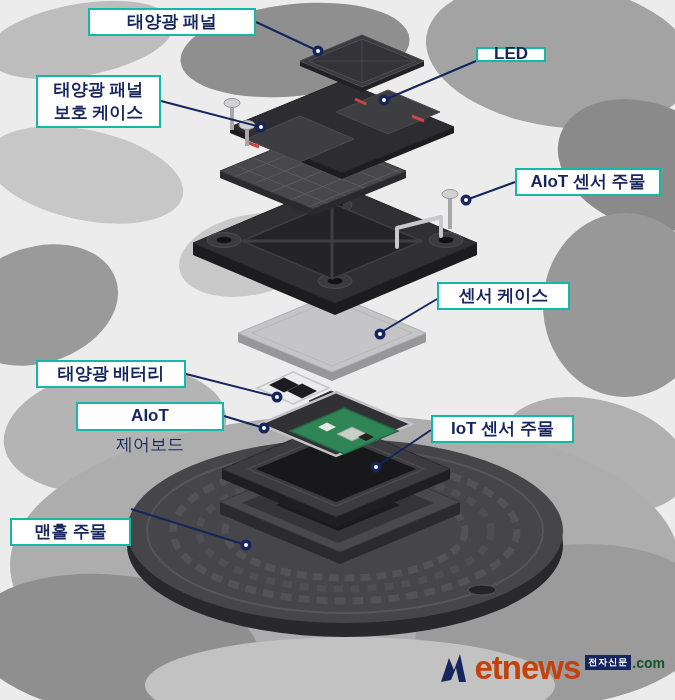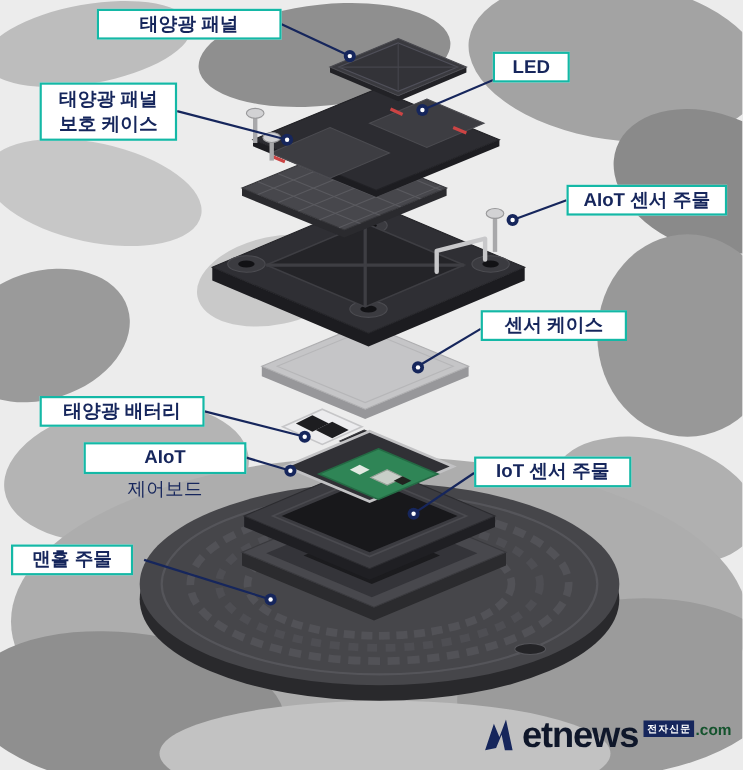--- a/index.html
+++ b/index.html
@@ -10,21 +10,21 @@
   .label {
     position:absolute; background:#ffffff; border:2px solid #14b8a6; color:#16265c;
     font-weight:700; font-size:17px; line-height:1.3; display:flex; flex-direction:column;
     align-items:center; justify-content:center; text-align:center; z-index:3; white-space:nowrap;
   }
   .sub-label {
     position:absolute; color:#16265c; font-weight:400; font-size:17px;
     text-align:center; z-index:3; white-space:nowrap;
   }
   .logo { position:absolute; right:10px; bottom:16px; display:flex; align-items:flex-start; gap:5px; z-index:3; }
-  .logo-text { color:#0f172a; font-weight:800; font-size:33px; line-height:0.95; letter-spacing:-1px; }
+  .logo-text { color:#c2410c; font-weight:800; font-size:33px; line-height:0.95; letter-spacing:-1px; }
   .logo-col { display:flex; flex-direction:row; align-items:flex-start; gap:1px; padding-top:3px; }
   .logo-tag { background:#16265c; color:#ffffff; font-size:9px; font-weight:700; padding:1px 3px; letter-spacing:1px; }
   .logo-com { color:#14532d; font-weight:700; font-size:14px; }
 </style>
 </head>
 <body>
 
 <div class="scene">
 
   <svg class="art" width="675" height="700" viewBox="0 0 675 700">
@@ -189,21 +189,21 @@
         <circle cx="376" cy="467" r="2" fill="#fff"></circle>
       <circle cx="246" cy="545" r="5.5" fill="#16265c"></circle>
         <circle cx="246" cy="545" r="2" fill="#fff"></circle>
     </g>
   </svg>
 
   <div class="label" style="left:88px;top:8px;width:168px;height:28px">
     <span>태양광 패널</span>
   </div>
 
-  <div class="label" style="left:448px;top:47px;width:70px;height:28px">
+  <div class="label" style="left:476px;top:47px;width:70px;height:15px">
     <span>LED</span>
   </div>
 
   <div class="label" style="left:36px;top:75px;width:125px;height:53px">
     <span>태양광 패널</span>
     <span>보호 케이스</span>
   </div>
 
   <div class="label" style="left:515px;top:168px;width:146px;height:28px">
     <span>AIoT 센서 주물</span>
@@ -221,21 +221,21 @@
     <span>AIoT</span>
   </div>
   <div class="sub-label" style="left:76px;top:433px;width:148px">
     <span>제어보드</span>
   </div>
 
   <div class="label" style="left:431px;top:415px;width:143px;height:28px">
     <span>IoT 센서 주물</span>
   </div>
 
-  <div class="label" style="left:10px;top:495px;width:111px;height:28px">
+  <div class="label" style="left:10px;top:518px;width:121px;height:28px">
     <span>맨홀 주물</span>
   </div>
 
   <div class="logo">
     <svg width="30" height="32" viewBox="0 0 30 32">
       <path d="M2,30 L10,6 L15,18 L21,2 L27,30 L20,30 L17,16 L12,28 Z" fill="#16265c"></path>
     </svg>
     <span class="logo-text">etnews</span>
     <span class="logo-col">
       <span class="logo-tag">전자신문</span>

